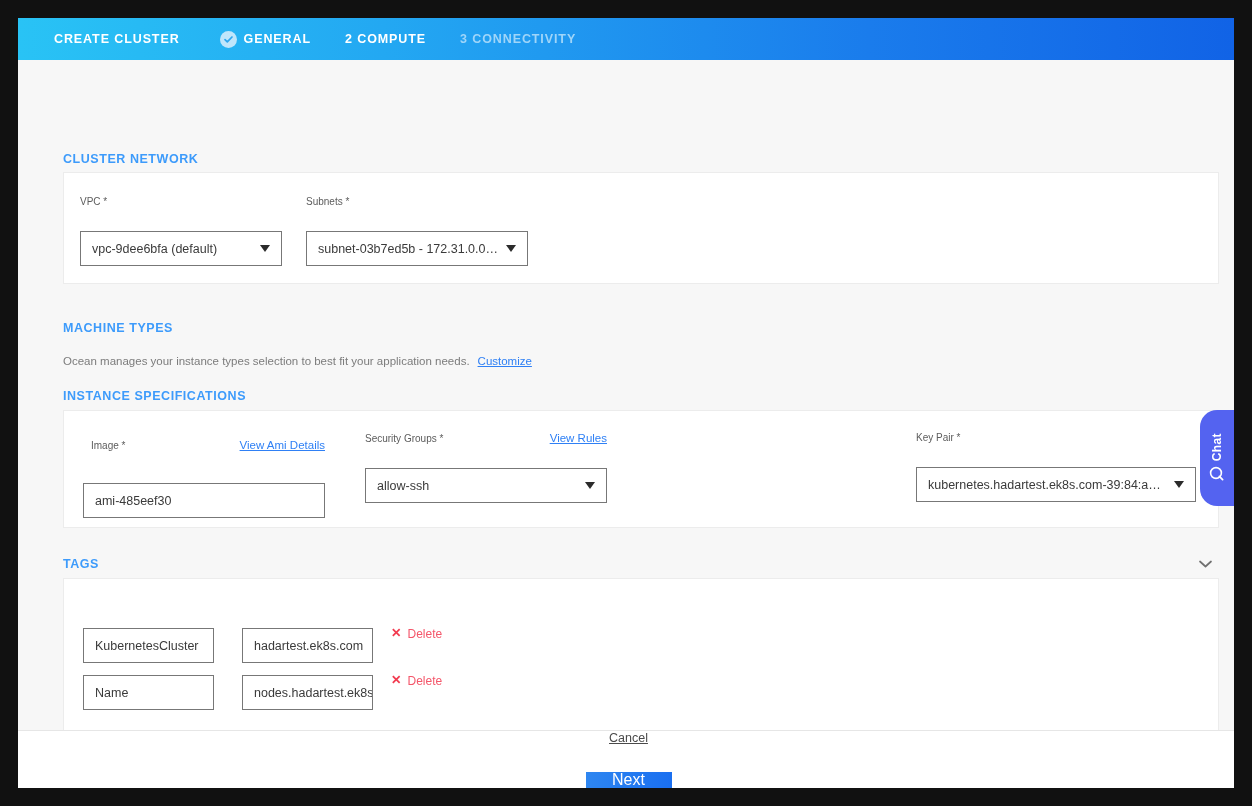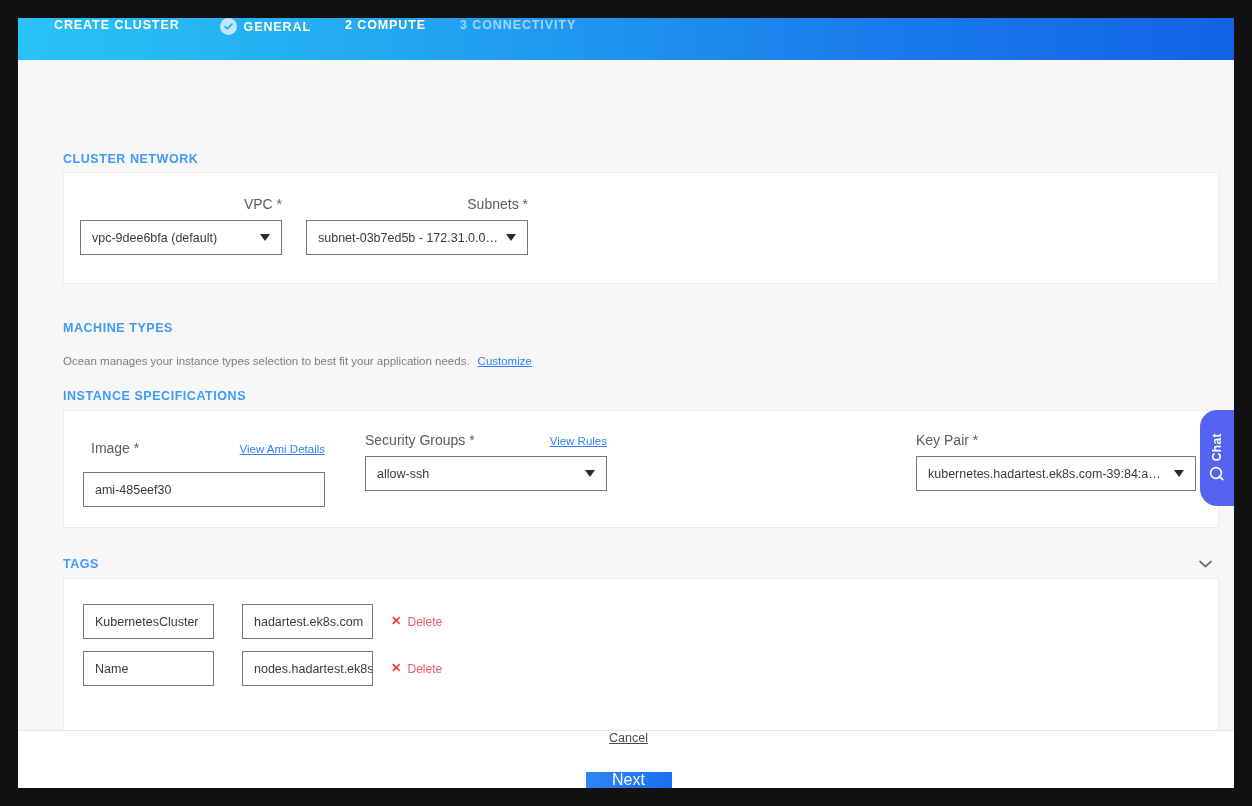--- a/index.html
+++ b/index.html
@@ -20,21 +20,21 @@
     width: 1216px; height: 770px;
     background: #ffffff;
     overflow: hidden;
   }
 
   
   .wizard-header {
     height: 42px;
     background: linear-gradient(to right, #29c3f5 0%, #23a8f2 30%, #1a7cec 70%, #1163e6 100%);
     display: flex;
-    align-items: flex-start;
+    align-items: center;
     padding-left: 36px;
     gap: 0px;
   }
   .step {
     display: flex;
     align-items: center;
     gap: 7px;
     font-size: 12.5px;
     font-weight: bold;
     letter-spacing: 0.9px;
@@ -67,43 +67,43 @@
     color: #3d9bfb;
     font-size: 12.5px;
     font-weight: bold;
     letter-spacing: 0.55px;
   }
   .card {
     background: #ffffff;
     border: 1px solid #ececec;
   }
   .field-label {
-    font-size: 14px;
+    font-size: 10px;
     color: #5c5c5c;
     margin-bottom: 8px;
-    text-align: right;
   }
   .link {
     color: #2f80f5;
     font-size: 11.5px;
     text-decoration: underline;
     cursor: pointer;
   }
 
   .input-box, .select-box {
     height: 35px;
     border: 1px solid #777777;
     background: #ffffff;
     display: flex;
     align-items: center;
     padding: 8px 11px;
     font-size: 12.5px;
     color: #3a3a3a;
     overflow: hidden;
     white-space: nowrap;
+    margin-top: 24px;
   }
   .select-box { justify-content: space-between; }
   .select-box .val {
     overflow: hidden;
     text-overflow: ellipsis;
     white-space: nowrap;
   }
   .caret {
     width: 0; height: 0;
     flex: none;

